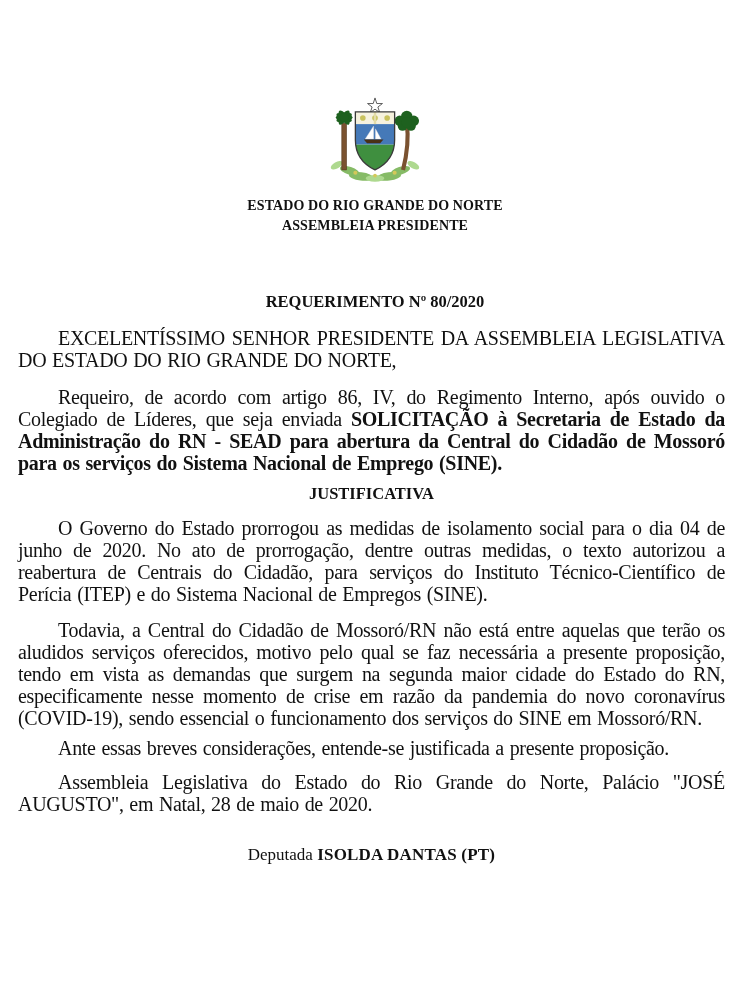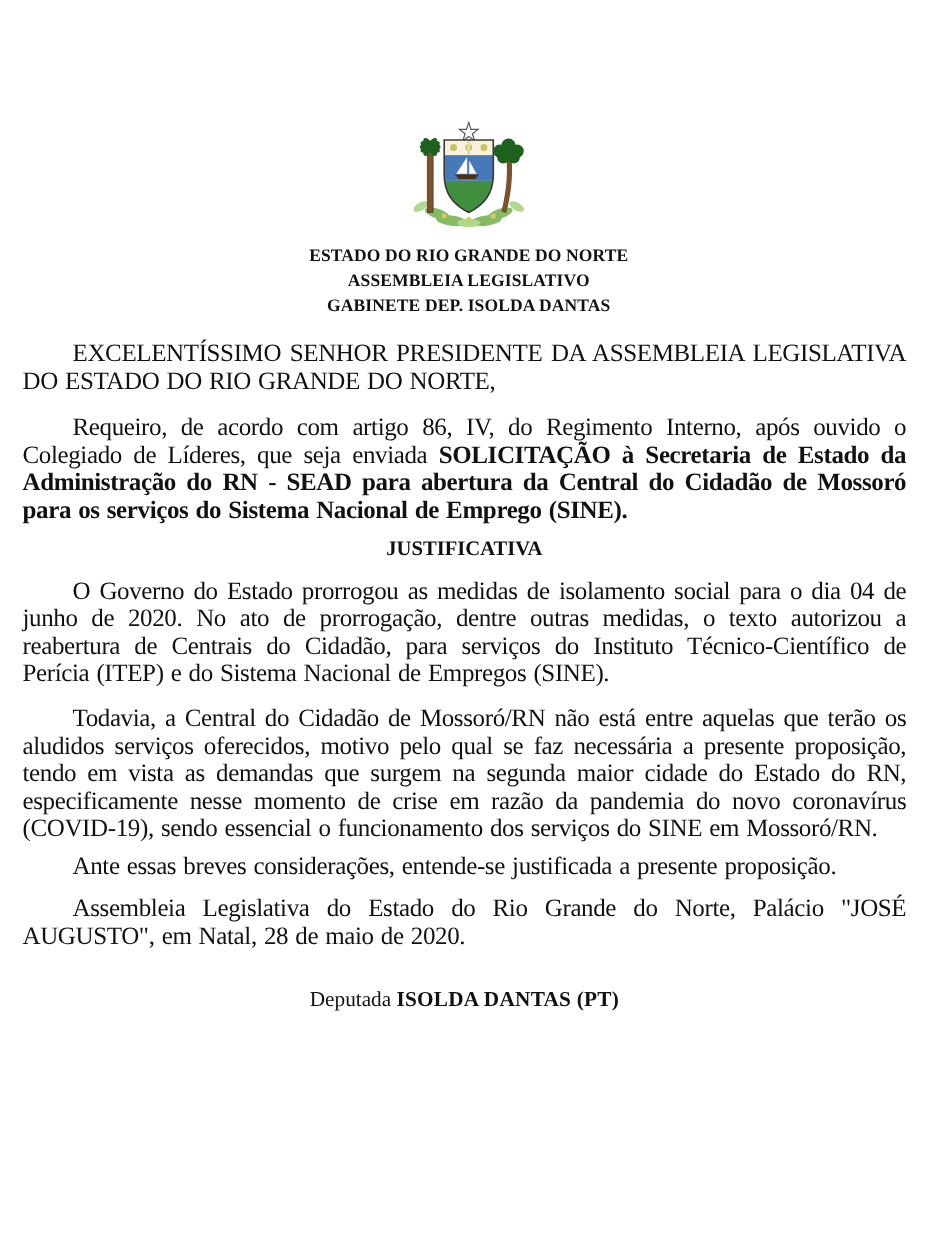--- a/index.html
+++ b/index.html
@@ -139,24 +139,24 @@
           <path d="M65.5,34 L65.5,45 L71.5,45 Z" fill="#ffffff" stroke="#dddddd" stroke-width="0.4"></path>
           <path d="M53,45.5 h21 l-3.5,4 h-14 z" fill="#4a3016"></path>
         </g>
         <path d="M44,16 h42 v30 q0,22 -21,32 q-21,-10 -21,-32 z" fill="none" stroke="#3a3a3a" stroke-width="1.4"></path>
       </g>
     </svg>
   </div>
 
   <div class="letterhead">
     <div>ESTADO DO RIO GRANDE DO NORTE</div>
-    <div>ASSEMBLEIA LEGISLATIVO</div>
-    <div>GABINETE DEP. ISOLDA DANTAS</div>
+    <div>ASSEMBLEIA PRESIDENTE</div>
   </div>
 
+  <h1 class="doc-title">REQUERIMENTO Nº 80/2020</h1>
 
   <div class="body-text">
 
     <p class="salutation">EXCELENTÍSSIMO SENHOR PRESIDENTE DA ASSEMBLEIA LEGISLATIVA DO ESTADO DO RIO GRANDE DO NORTE,</p>
 
     <p class="request"><span>Requeiro, de acordo com artigo 86, IV, do Regimento Interno, após ouvido o Colegiado de Líderes, que seja enviada </span><b>SOLICITAÇÃO à Secretaria de Estado da Administração do RN - SEAD para abertura da Central do Cidadão de Mossoró para os serviços do Sistema Nacional de Emprego (SINE).</b></p>
 
     <h2 class="just-heading">JUSTIFICATIVA</h2>
 
     <p class="just-p1">O Governo do Estado prorrogou as medidas de isolamento social para o dia 04 de junho de 2020. No ato de prorrogação, dentre outras medidas, o texto autorizou a reabertura de Centrais do Cidadão, para serviços do Instituto Técnico-Científico de Perícia (ITEP) e do Sistema Nacional de Empregos (SINE).</p>

